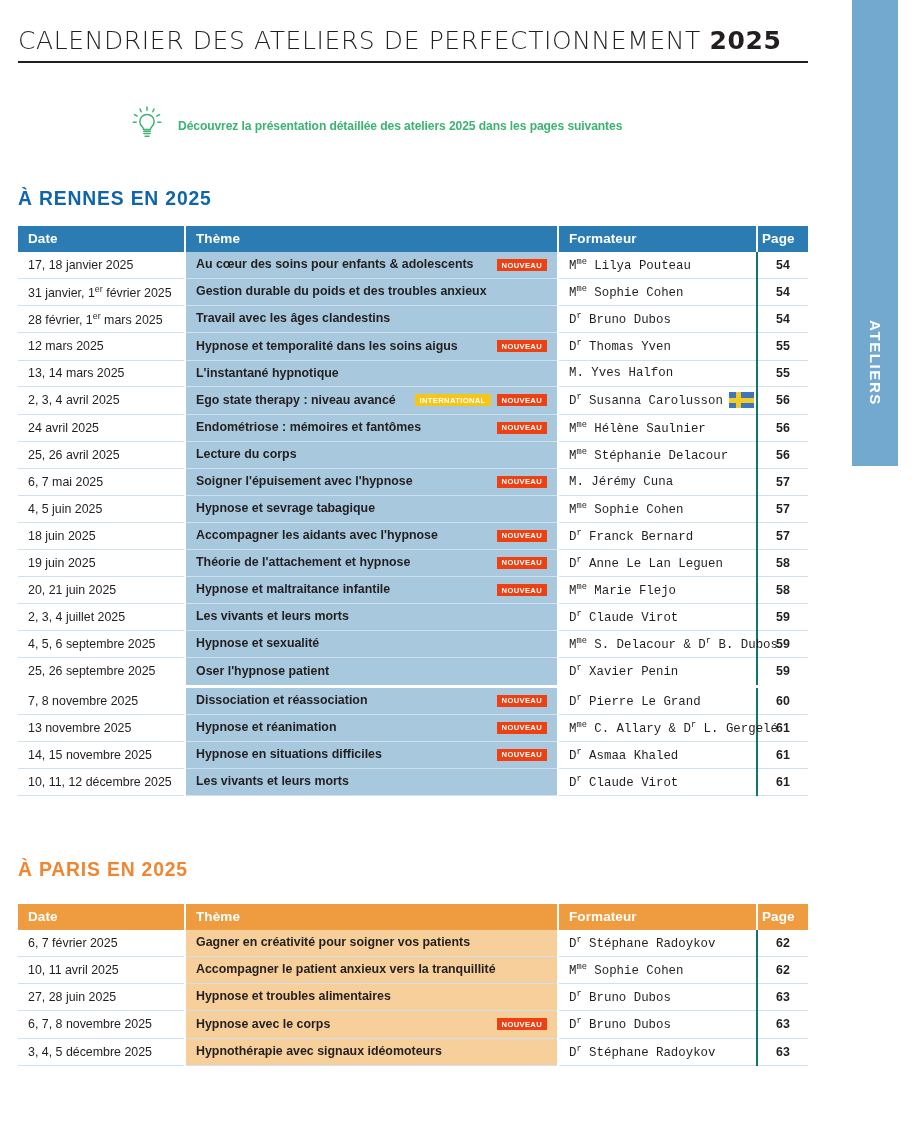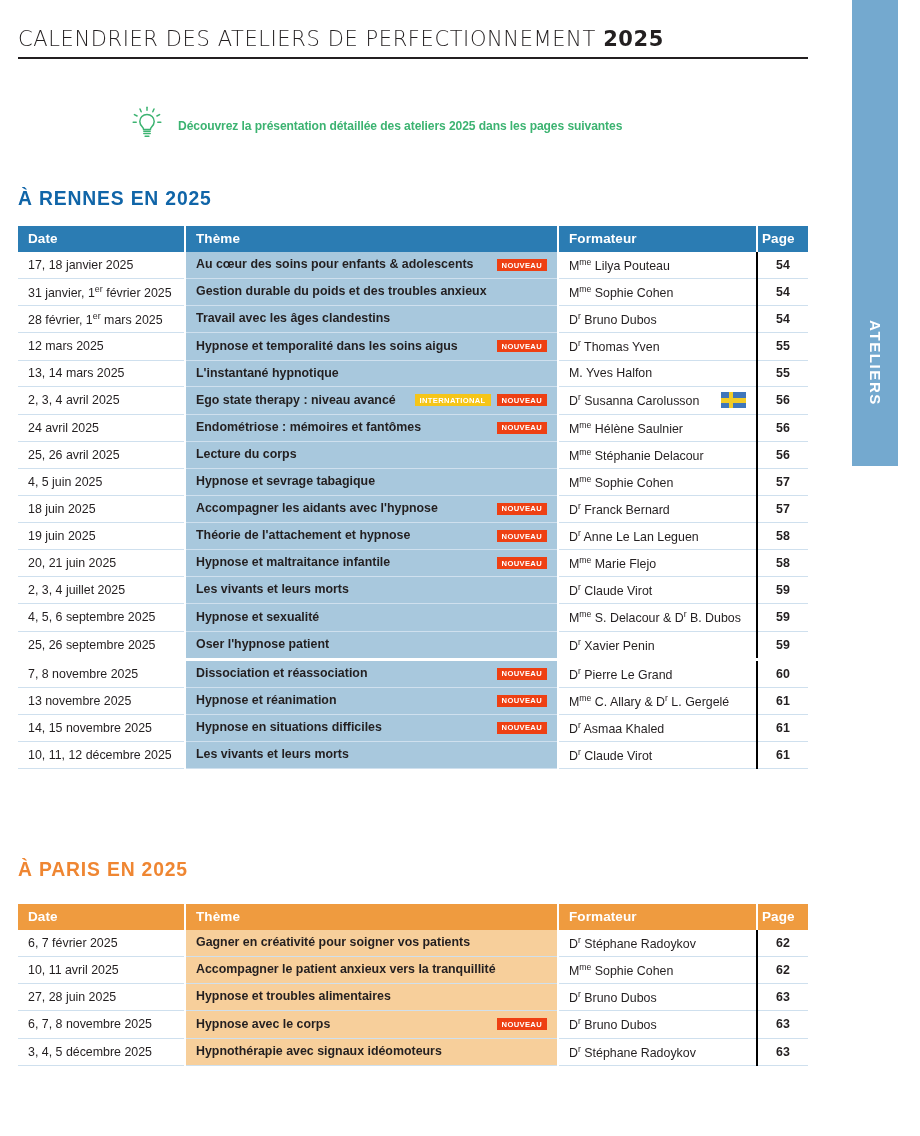--- a/index.html
+++ b/index.html
@@ -39,21 +39,21 @@
 
   
   .page-head {
     position: absolute;
     left: 18px;
     top: 28px;
     width: 790px;
   }
   .page-title {
     font-family: "DejaVu Sans", sans-serif;
-    font-size: 21px;
+    font-size: 25px;
     letter-spacing: 0.6px;
     color: #231f20;
     font-weight: 300;
     white-space: nowrap;
     line-height: 1.05;
   }
   .page-title b {
     font-weight: 700;
   }
   .title-rule {
@@ -144,21 +144,22 @@
     position: relative;
     border-right: 2px solid #ffffff;
   }
   #rennes-table .td-theme { background: #a8c8dd; }
   #paris-table  .td-theme { background: #f7cf9b; }
 
   .td-form {
     color: #4d4d4d;
     font-size: 12.2px;
     white-space: nowrap;
-    border-right: 2px solid #000000;
+    border-right: 2px solid #0f766e;
+    font-family: Liberation Mono, monospace;
   }
   .td-page {
     text-align: center;
     font-weight: bold;
     font-size: 12.6px;
     padding-left: 2px;
     padding-right: 2px;
   }
 
   .theme-inner {
@@ -394,20 +395,37 @@
           </div>
         </td>
         <td class="td-form">
           <div class="form-inner">
             <span>M<sup style="font-size: 0.7em;">me</sup> Stéphanie Delacour</span>
           </div>
         </td>
         <td class="td-page">56</td>
       </tr>
       <tr>
+        <td class="td-date">6, 7 mai 2025</td>
+        <td class="td-theme">
+          <div class="theme-inner">
+            <span class="theme-label">Soigner l'épuisement avec l'hypnose</span>
+            <span class="badges">
+              <span class="badge badge-nouveau">NOUVEAU</span>
+            </span>
+          </div>
+        </td>
+        <td class="td-form">
+          <div class="form-inner">
+            <span>M. Jérémy Cuna</span>
+          </div>
+        </td>
+        <td class="td-page">57</td>
+      </tr>
+      <tr>
         <td class="td-date">4, 5 juin 2025</td>
         <td class="td-theme">
           <div class="theme-inner">
             <span class="theme-label">Hypnose et sevrage tabagique</span>
           </div>
         </td>
         <td class="td-form">
           <div class="form-inner">
             <span>M<sup style="font-size: 0.7em;">me</sup> Sophie Cohen</span>
           </div>

